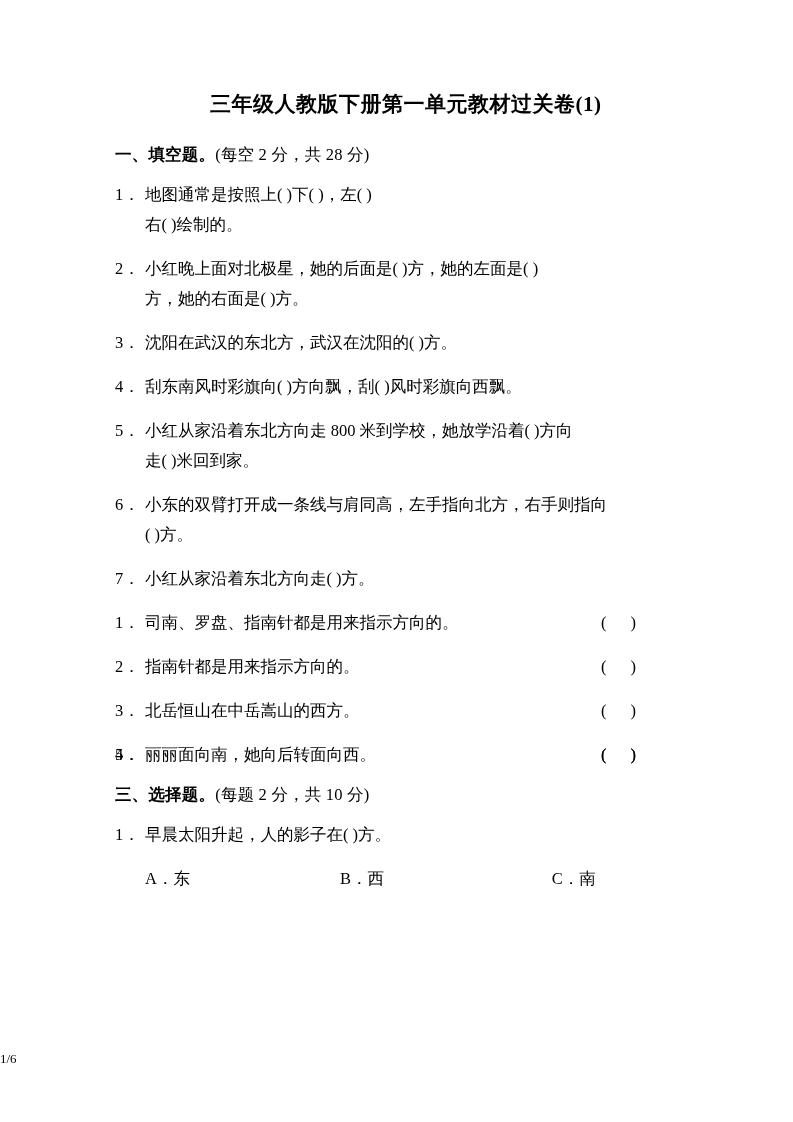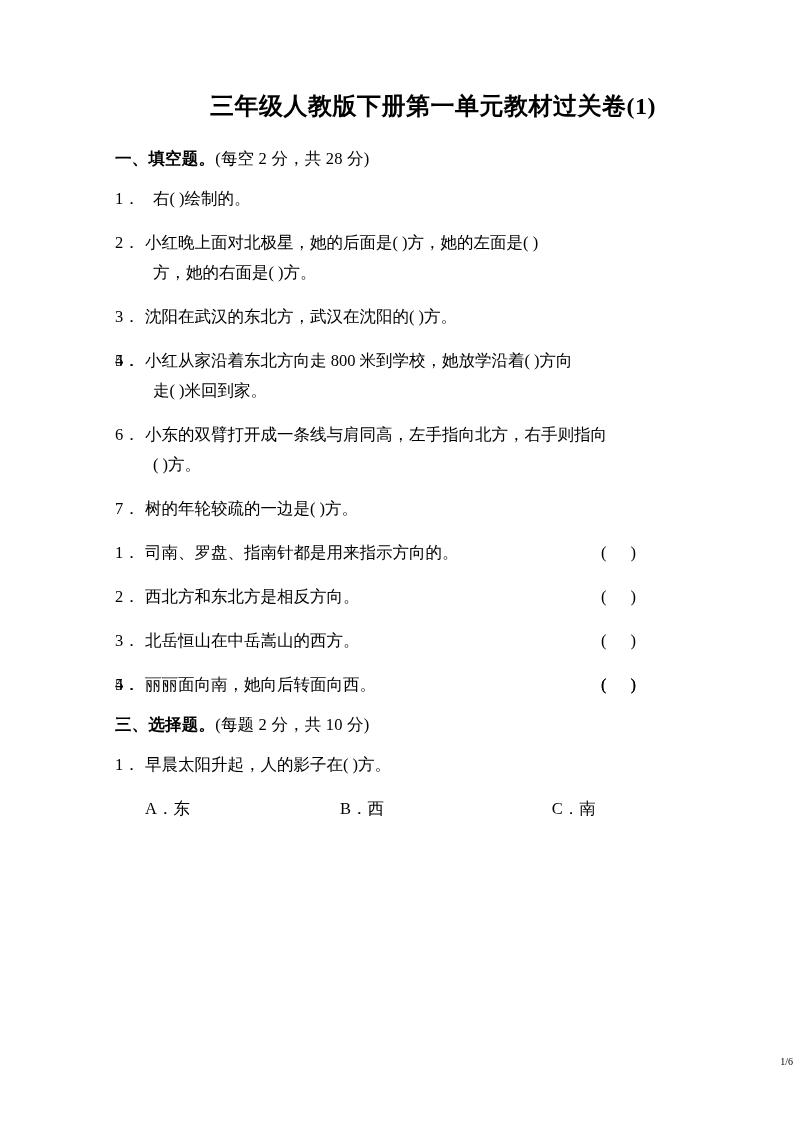--- a/index.html
+++ b/index.html
@@ -18,21 +18,21 @@
   .page {
     position: absolute;
     left: 0;
     top: 0;
     width: 793px;
     height: 1122px;
     box-sizing: border-box;
     padding: 90px 95px 40px 115px;
   }
   .doc-title {
-    font-size: 24px;
+    font-size: 21px;
     font-weight: bold;
     text-align: left;
     margin: 0 0 26px 0;
     letter-spacing: 0.5px;
     padding-left: 95px;
   }
   .section-head {
     font-size: 16.5px;
     margin: 4px 0 14px 0;
     letter-spacing: 0.2px;
@@ -49,21 +49,20 @@
   }
   .q .num {
     position: absolute;
     left: 0;
     top: 0;
     width: 28px;
     text-align: left;
   }
   .q .line2 {
     display: block;
-    margin-left: 8px;
   }
   .tf {
     font-size: 16.5px;
     line-height: 30px;
     margin: 0 0 14px 0;
     position: relative;
     padding-left: 30px;
   }
   .tf .num {
     position: absolute;
@@ -86,83 +85,85 @@
     display: inline-block;
   }
   .choice-a { width: 200px; }
   .choice-b { width: 175px; }
   .choice-c { width: 150px; margin-left: 41px; }
   .footer {
     position: absolute;
     left: 0;
     right: 0;
     bottom: 55px;
-    text-align: right;
-    font-size: 10px;
+    text-align: left;
+    font-size: 13px;
     font-family: "Liberation Serif", serif;
   }
 </style>
 </head>
 <body>
 
 <div class="page">
 
   <div class="doc-title">三年级人教版下册第一单元教材过关卷(1)</div>
 
   <div class="section-head">
     <span class="sec-label">一、填空题。</span><span>(每空 2 分，共 28 分)</span>
   </div>
 
   <div class="q">
     <span class="num">1．</span>
+    <span>地图通常是按照上(                )下(              )，左(                )</span>
     <span class="line2">右(          )绘制的。</span>
   </div>
 
   <div class="q">
     <span class="num">2．</span>
     <span>小红晚上面对北极星，她的后面是(        )方，她的左面是(        )</span>
     <span class="line2">方，她的右面是(        )方。</span>
   </div>
 
   <div class="q">
     <span class="num">3．</span>
     <span>沈阳在武汉的东北方，武汉在沈阳的(        )方。</span>
   </div>
 
   <div class="q">
     <span class="num">4．</span>
+    <span>刮东南风时彩旗向(        )方向飘，刮(        )风时彩旗向西飘。</span>
   </div>
 
   <div class="q">
     <span class="num">5．</span>
     <span>小红从家沿着东北方向走 800 米到学校，她放学沿着(        )方向</span>
     <span class="line2">走(        )米回到家。</span>
   </div>
 
   <div class="q">
     <span class="num">6．</span>
     <span>小东的双臂打开成一条线与肩同高，左手指向北方，右手则指向</span>
     <span class="line2">(        )方。</span>
   </div>
 
   <div class="q">
     <span class="num">7．</span>
-    <span>树的年轮较疏的一边是(        )方。</span>
+    <span>小红从家沿着东北方向走(        )方。</span>
   </div>
 
 
   <div class="tf">
     <span class="num">1．</span>
     <span>司南、罗盘、指南针都是用来指示方向的。</span>
     <span class="paren">(      )</span>
   </div>
 
   <div class="tf">
     <span class="num">2．</span>
-    <span>西北方和东北方是相反方向。</span>
+    <span>指南针都是用来指示方向的。</span>
     <span class="paren">(      )</span>
   </div>
 
   <div class="tf">
     <span class="num">3．</span>
     <span>北岳恒山在中岳嵩山的西方。</span>
     <span class="paren">(      )</span>
   </div>
 
   <div class="tf">

